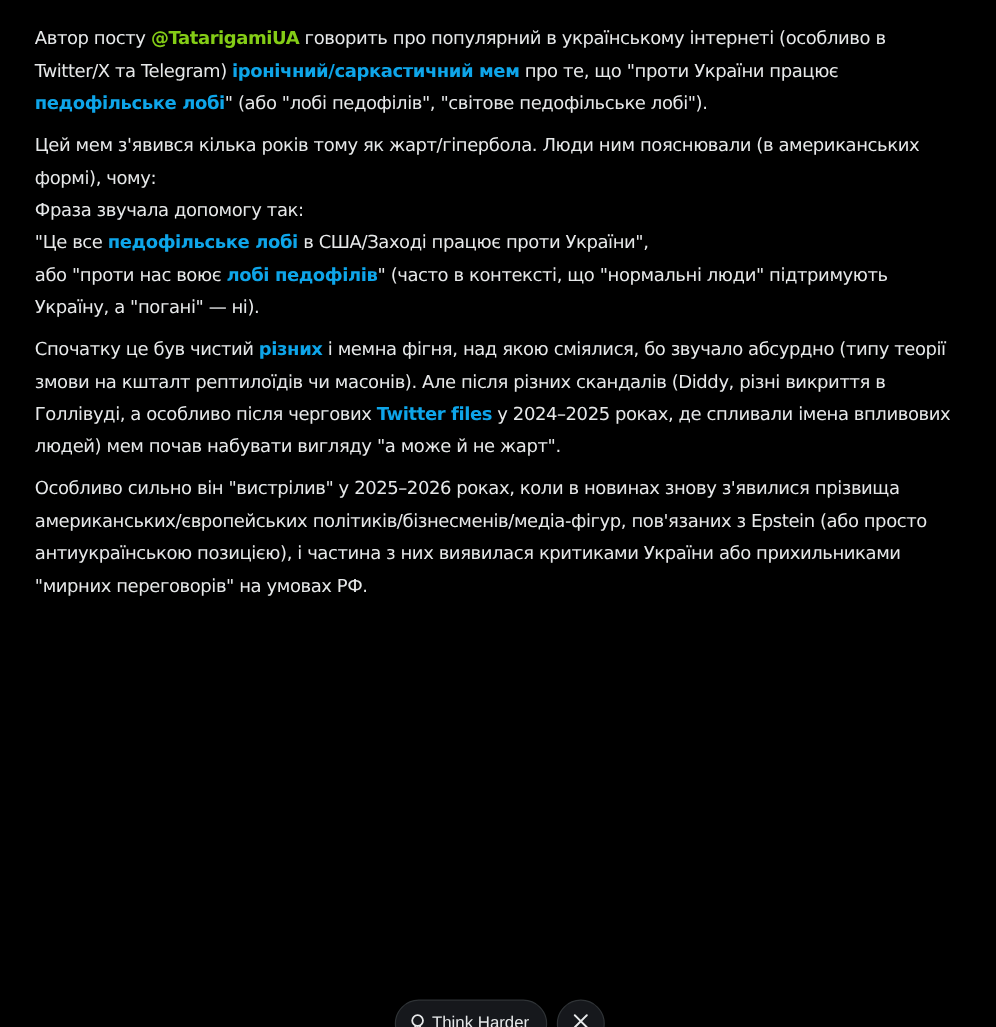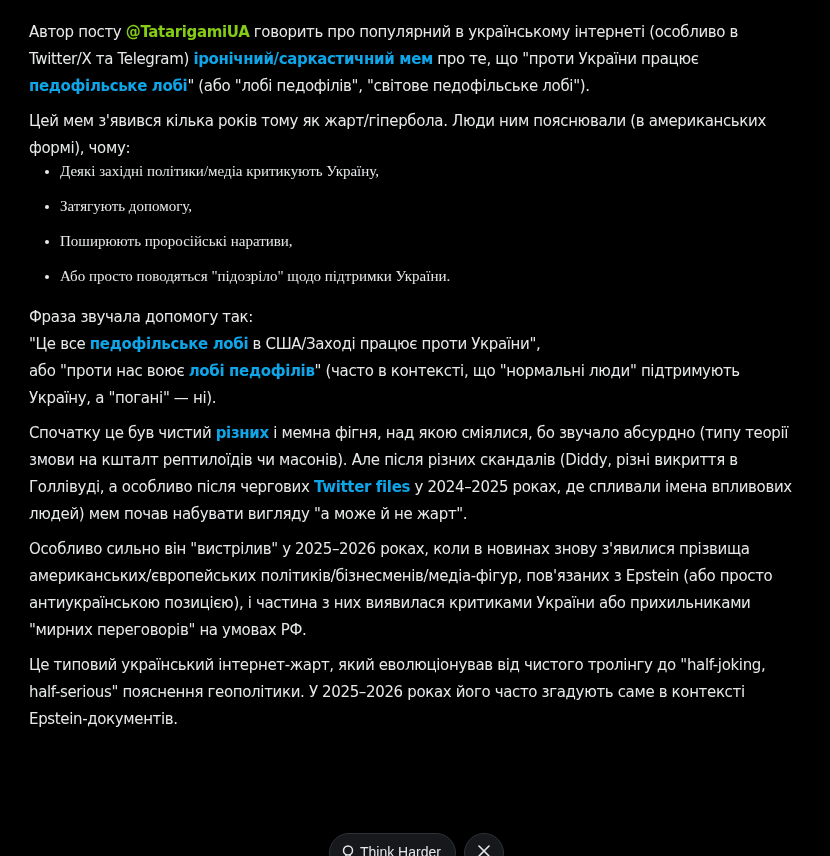--- a/index.html
+++ b/index.html
@@ -91,41 +91,34 @@
 <body>
 
 <div id="content">
 
   <p>
     <span>Автор посту </span><a class="mention">@TatarigamiUA</a><span> говорить про популярний в українському інтернеті (особливо в Twitter/X та Telegram) </span><b>іронічний/саркастичний мем</b><span> про те, що "проти України працює </span><b>педофільське лобі</b><span>" (або "лобі педофілів", "світове педофільське лобі").</span>
   </p>
 
   <p style="margin-bottom:0">Цей мем з'явився кілька років тому як жарт/гіпербола. Люди ним пояснювали (в американських формі), чому:</p>
 
-  <ul class="bullets">
-    <li>Деякі західні політики/медіа критикують Україну,</li>
-    <li>Затягують допомогу,</li>
-    <li>Поширюють проросійські наративи,</li>
-    <li style="margin-bottom:19px">Або просто поводяться "підозріло" щодо підтримки України.</li>
-  </ul>
 
   <p>
     <span class="line">Фраза звучала допомогу так:</span>
     <span class="line"><span>"Це все </span><b>педофільське лобі</b><span> в США/Заході працює проти України",</span></span>
     <span class="line"><span>або "проти нас воює </span><b>лобі педофілів</b><span>" (часто в контексті, що "нормальні люди" підтримують Україну, а "погані" — ні).</span></span>
   </p>
 
   <p>
     <span>Спочатку це був чистий </span><b>різних</b><span> і мемна фігня, над якою сміялися, бо звучало абсурдно (типу теорії змови на кшталт рептилоїдів чи масонів). Але після різних скандалів (Diddy, різні викриття в Голлівуді, а особливо після чергових </span><b>Twitter files</b><span> у 2024–2025 роках, де спливали імена впливових людей) мем почав набувати вигляду "а може й не жарт".</span>
   </p>
 
   <p>Особливо сильно він "вистрілив" у 2025–2026 роках, коли в новинах знову з'явилися прізвища американських/європейських політиків/бізнесменів/медіа-фігур, пов'язаних з Epstein (або просто антиукраїнською позицією), і частина з них виявилася критиками України або прихильниками "мирних переговорів" на умовах РФ.</p>
 
 
-  <p>Це типовий український інтернет-жарт, який еволюціонував від чистого тролінгу до "half-joking, half-serious" пояснення геополітики. У 2025–2026 роках його часто згадують саме в контексті Epstein-документів.</p>
 </div>
 
 <div id="bottom-bar">
   <div class="pill-btn">
     <span class="icon bulb">
       <svg width="12" height="15" viewBox="0 0 12 15" fill="none" stroke="#e7e9ea" stroke-width="1.5">
         <circle cx="6" cy="5.5" r="4.5"></circle>
         <path d="M4 10 L4 13 L8 13 L8 10"></path>
       </svg>
     </span>

